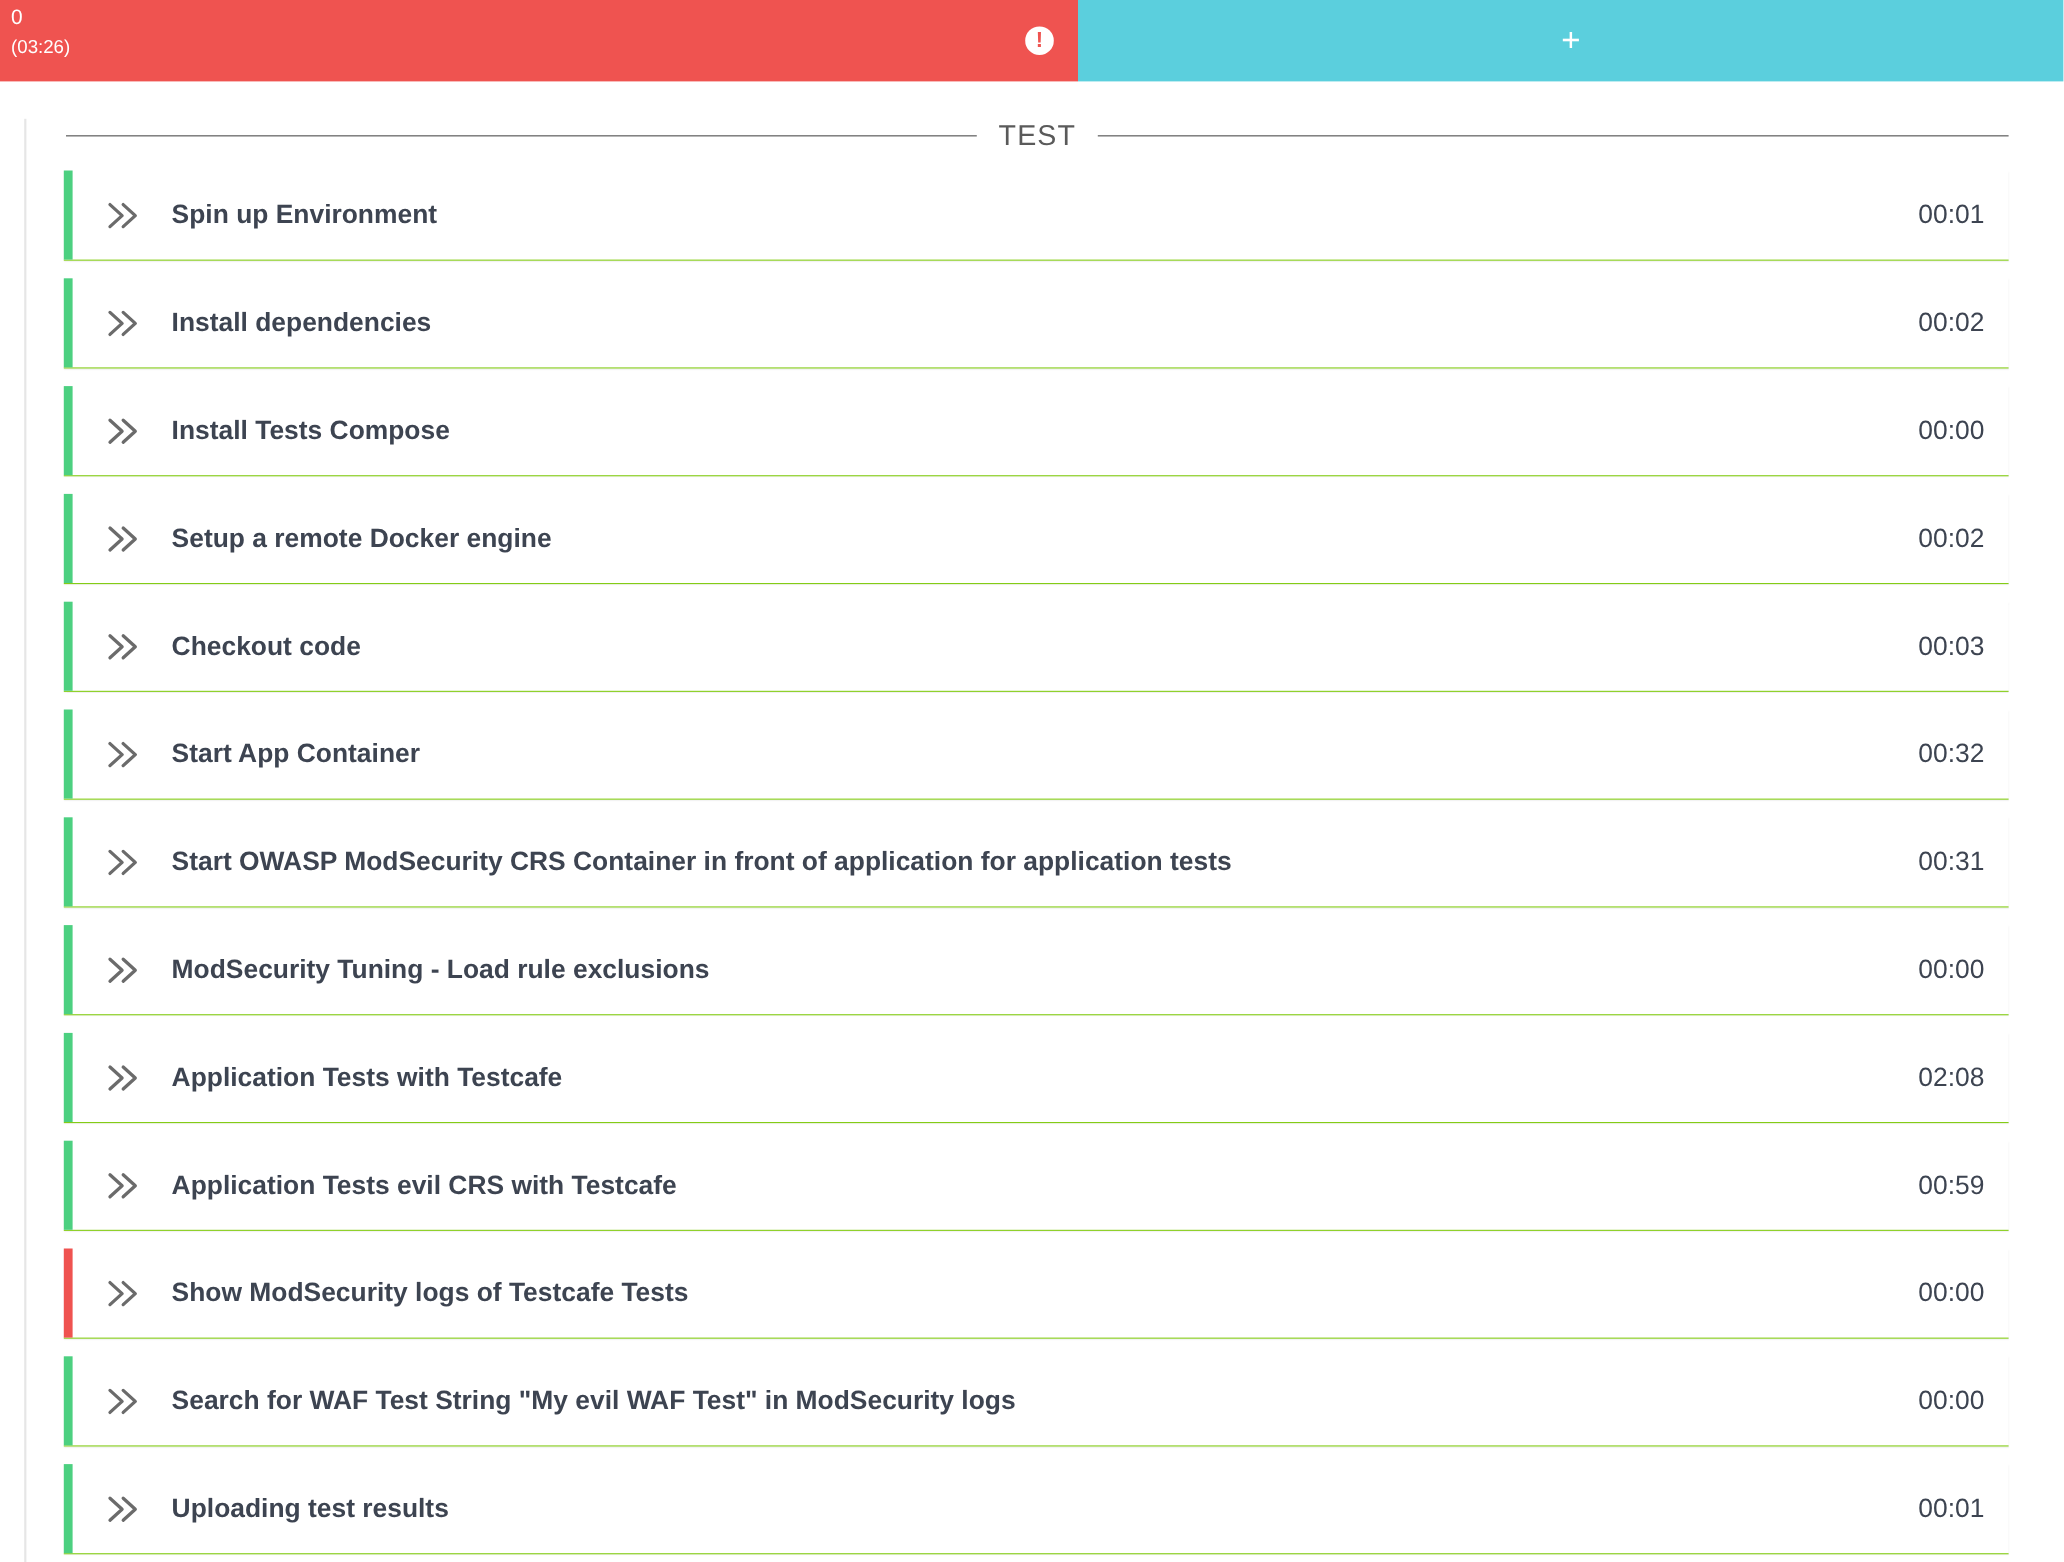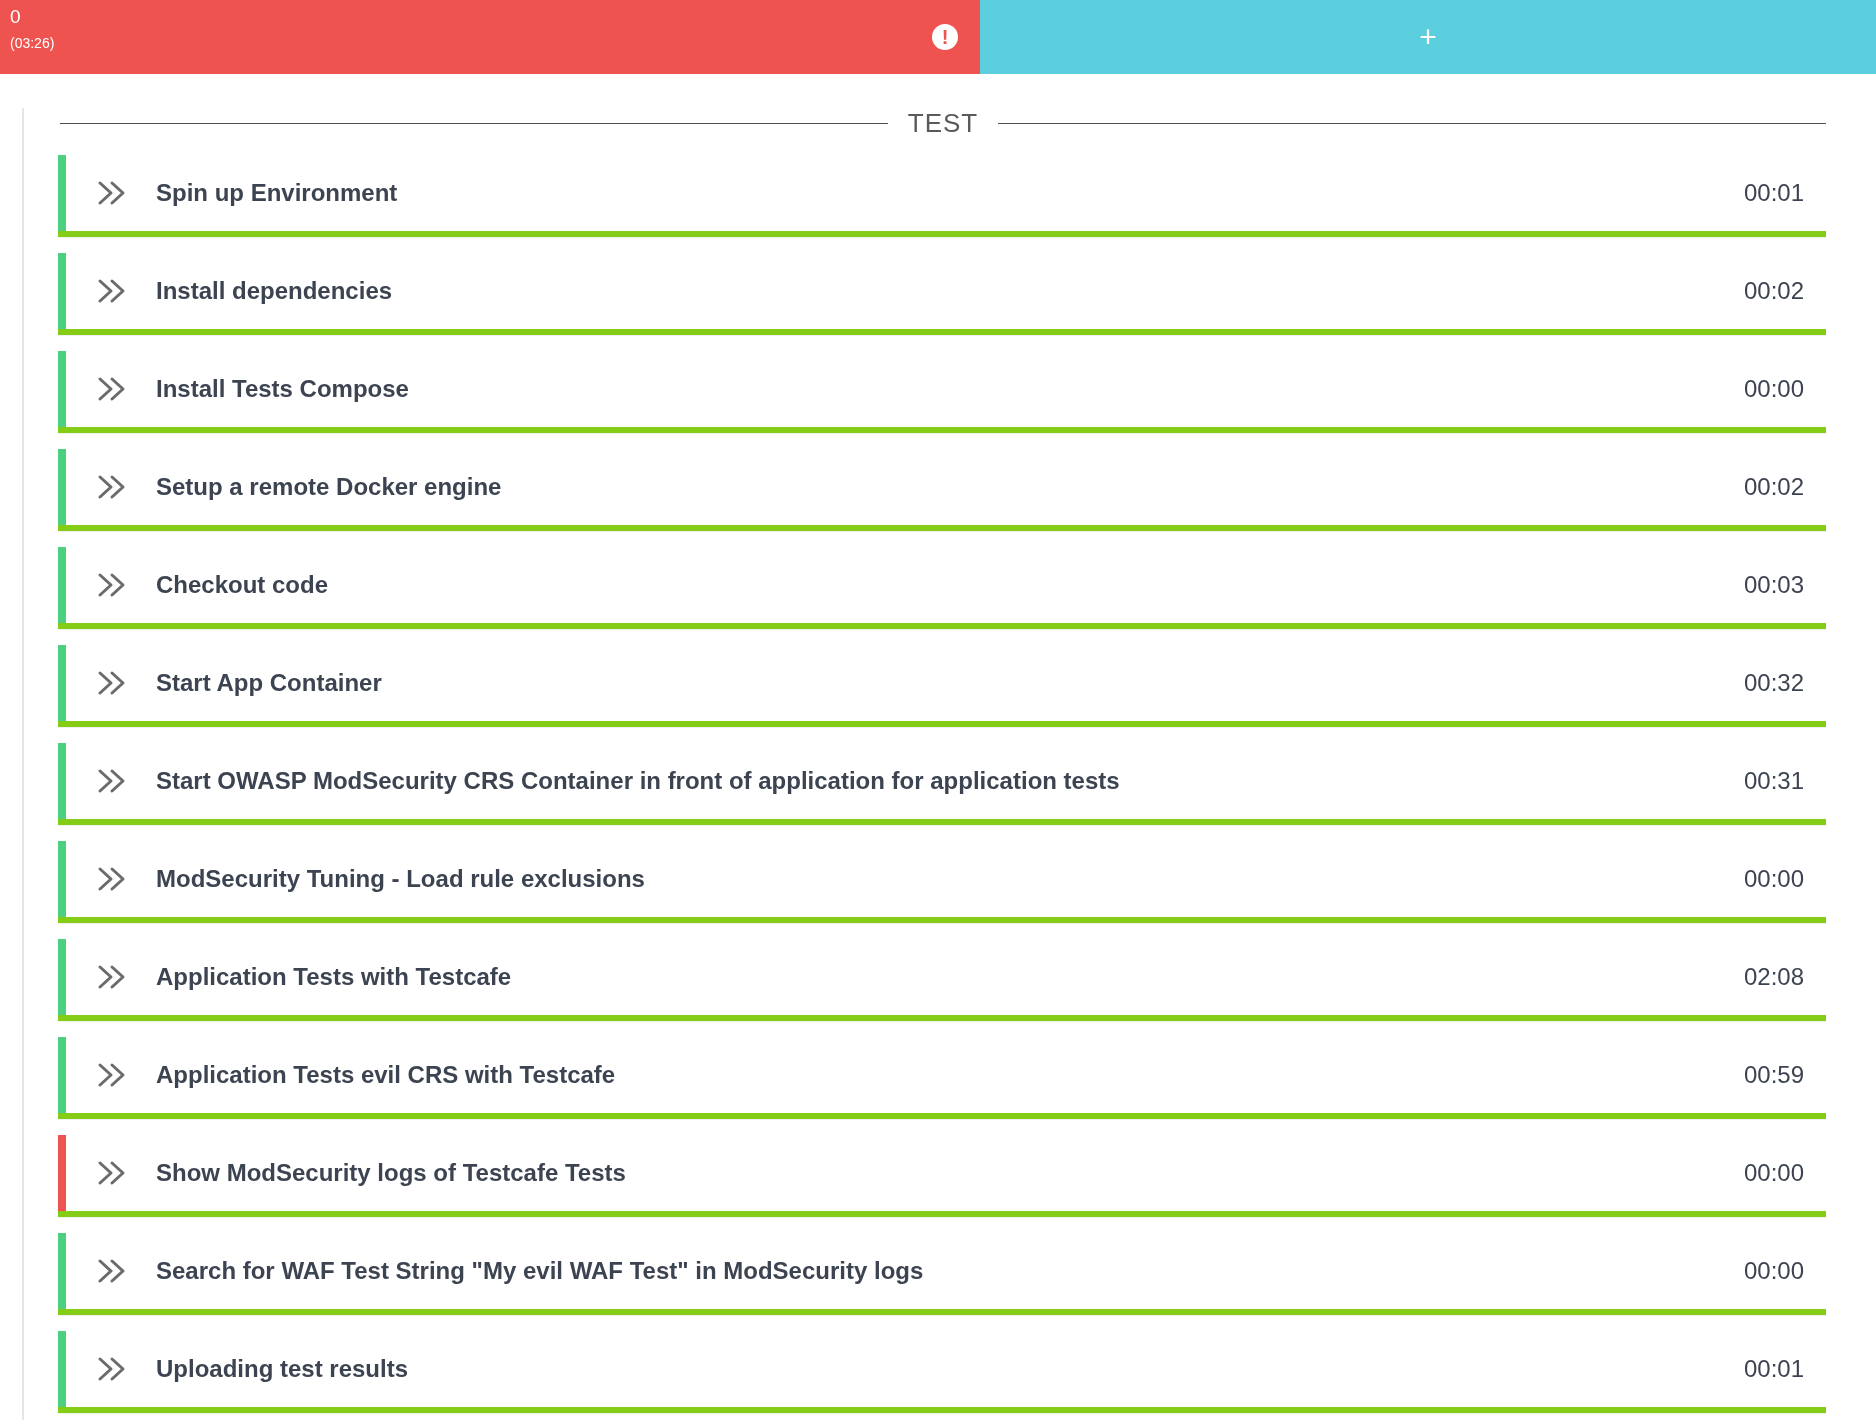--- a/index.html
+++ b/index.html
@@ -31,21 +31,21 @@
     left: 10px;
     top: 6px;
     font-size: 19px;
     line-height: 22px;
     color: #ffffff;
   }
   .topbar .job-tab .job-time {
     position: absolute;
     left: 10px;
     top: 32px;
-    font-size: 14px;
+    font-size: 17px;
     line-height: 22px;
     color: #ffffff;
   }
   .topbar .job-tab .status-icon {
     position: absolute;
     right: 22px;
     top: 50%;
     transform: translateY(-50%);
     width: 26px;
     height: 26px;
@@ -110,21 +110,21 @@
   .steps {
     padding-left: 34px;
     padding-right: 14px;
   }
   .step-row {
     position: relative;
     display: flex;
     align-items: center;
     height: 82px;
     background: #ffffff;
-    border-bottom: 6px solid #84cc16;
+    border-bottom: 1px solid #84cc16;
     margin-bottom: 16px;
     box-shadow: 0 1px 1px rgba(0,0,0,0.06);
     box-sizing: border-box;
   }
   .step-row .status-bar {
     position: absolute;
     left: 0;
     top: 0;
     bottom: 0;
     width: 8px;

